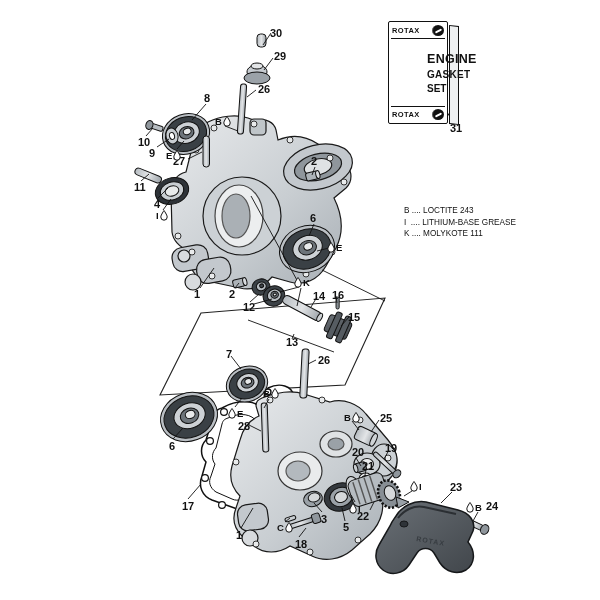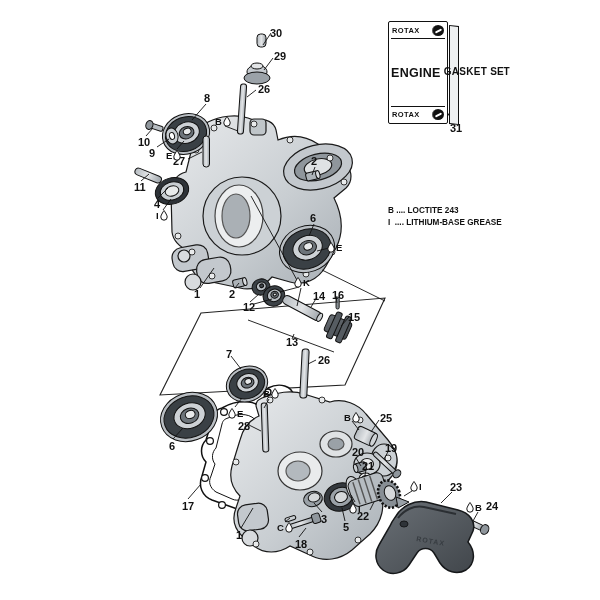--- a/index.html
+++ b/index.html
@@ -19,27 +19,27 @@
   .gbox-flap{position:absolute;left:449px;top:25px;width:8px;height:97px;background:#eef0f1;
         border:1.2px solid #111;transform:skewY(6deg);transform-origin:left top;}
   .brandrow{display:flex;align-items:center;justify-content:space-between;
         border-bottom:1px solid #111;padding:1px 1px 2px 1px;}
   .brandrow.bottom{border-bottom:none;border-top:1px solid #111;padding:2px 1px 1px 1px;}
   .brand{font-weight:bold;font-size:7.5px;letter-spacing:.4px;color:#111;}
   .logo{width:11px;height:11px;border-radius:50%;background:#111;position:relative;
         border-left:1px solid #555;}
   .logo:before{content:"";position:absolute;left:2px;top:5px;width:7px;height:2px;
         background:#fff;transform:rotate(-28deg);border-radius:1px;}
-  .gtitle{text-align:center;color:#111;display:flex;flex-direction:row;gap:3px;}
+  .gtitle{text-align:center;color:#111;display:flex;flex-direction:column;gap:3px;margin-left:36px;}
   .gt1{font-weight:bold;font-size:12.5px;letter-spacing:.3px;}
   .gt2{font-weight:bold;font-size:10px;letter-spacing:.3px;}
   .gt3{font-weight:bold;font-size:10px;}
   
   .legend{position:absolute;left:388px;top:205px;width:150px;color:#111;}
-  .legend .row{font-weight:bold;font-size:8.2px;line-height:11.6px;white-space:pre;}
+  .legend .row{font-weight:normal;font-size:8.2px;line-height:11.6px;white-space:pre;margin-left:16px;}
 </style>
 </head>
 <body>
 
 <div class="stage">
 
 <svg class="art" width="600" height="600" viewBox="0 0 600 600">
   <defs>
     <linearGradient id="gMetal" x1="0" y1="0" x2="1" y2="1">
       <stop offset="0" stop-color="#e8eaec"></stop>
@@ -493,15 +493,16 @@
   <div class="brandrow bottom">
     <span class="brand">ROTAX</span>
     <span class="logo"></span>
   </div>
 </div>
 <div class="plabel" style="left:450px;top:123px">31</div>
 
 <div class="legend">
   <div class="row">B .... LOCTITE 243</div>
   <div class="row">I  .... LITHIUM-BASE GREASE</div>
+  <div class="row">K .... MOLYKOTE 111</div>
 </div>
 
 </div>
 
 </body></html>

